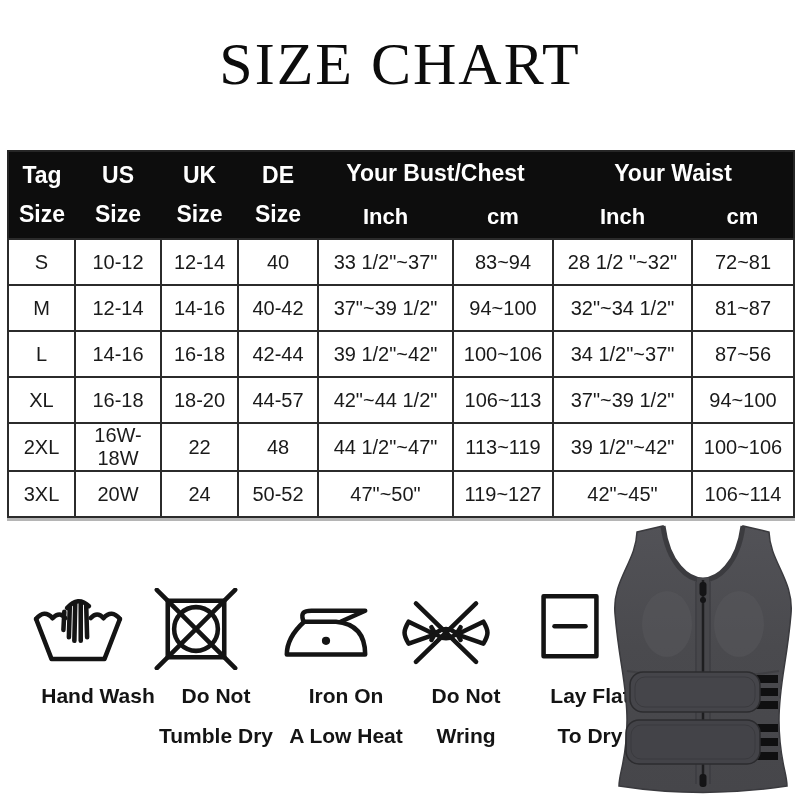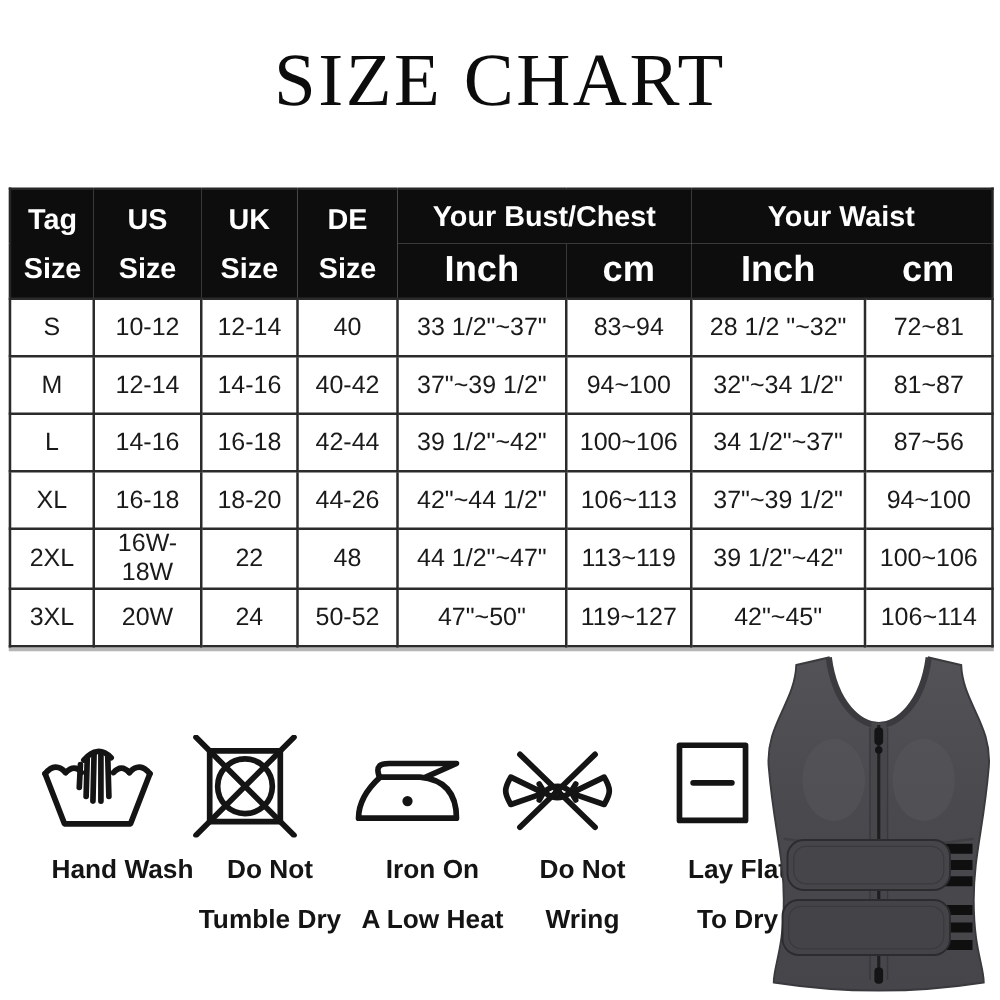--- a/index.html
+++ b/index.html
@@ -6,21 +6,21 @@
   .page{position:relative;width:800px;height:800px;background:#ffffff;overflow:hidden;
         font-family:"Liberation Sans",sans-serif;color:#151515;}
   .title{position:absolute;top:30px;left:0;width:100%;text-align:center;
          font-family:"Liberation Serif",serif;font-weight:normal;font-size:60px;
          letter-spacing:2px;color:#0c0c0c;}
   table.size{position:absolute;left:7px;top:150px;width:786px;border-collapse:collapse;
              table-layout:fixed;border:2px solid #262626;box-shadow:0 3px 0 rgba(120,120,120,.55);}
   table.size thead th{background:#0d0d0d;color:#ffffff;font-weight:bold;border:none;
                       padding:0;vertical-align:middle;}
   tr.h1 th{height:43px;font-size:23px;}
-  tr.h2 th{height:43px;font-size:29px;}
+  tr.h2 th{height:43px;font-size:22px;}
   th.two div{line-height:39px;font-size:23px;}
   th.two{padding-top:2px;}
   table.size tbody td{background:#ffffff;border:2px solid #2b2b2b;height:44px;
                       text-align:center;font-size:20px;color:#1a1a1a;padding:0;}
   .care-item{position:absolute;top:588px;width:156px;text-align:center;}
   .care-item svg{display:block;margin:0 auto;}
   .care-label{font-weight:bold;font-size:21px;line-height:28px;color:#141414;margin-top:12px;padding-left:40px;}
   .ci{stroke:#141414;fill:none;stroke-width:5;stroke-linecap:round;stroke-linejoin:round;}
   .vest{position:absolute;left:610px;top:522px;}
 </style>
@@ -98,21 +98,21 @@
         <td>42-44</td>
         <td>39 1/2"~42"</td>
         <td>100~106</td>
         <td>34 1/2"~37"</td>
         <td>87~56</td>
       </tr>
       <tr>
         <td>XL</td>
         <td>16-18</td>
         <td>18-20</td>
-        <td>44-26</td>
+        <td>44-57</td>
         <td>42"~44 1/2"</td>
         <td>106~113</td>
         <td>37"~39 1/2"</td>
         <td>94~100</td>
       </tr>
       <tr>
         <td>2XL</td>
         <td>16W-18W</td>
         <td>22</td>
         <td>48</td>

